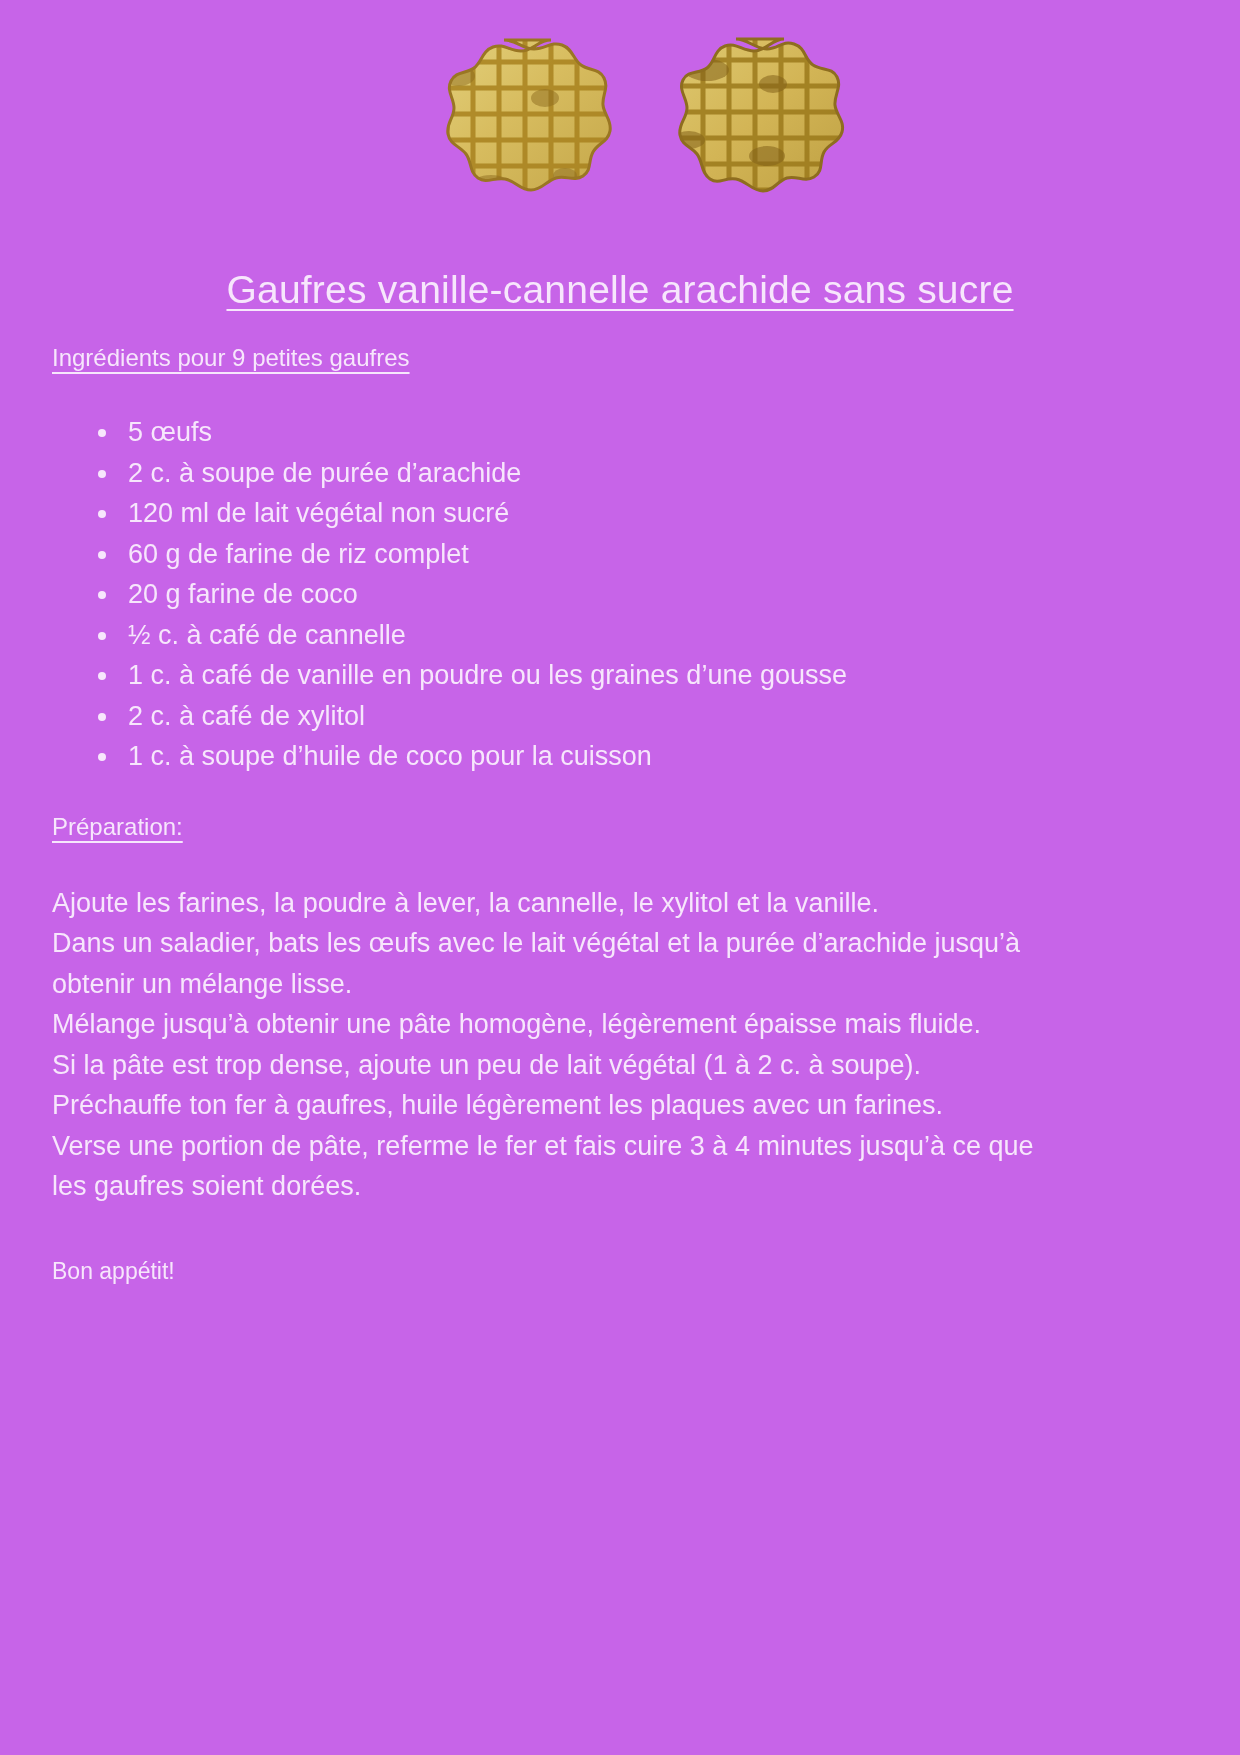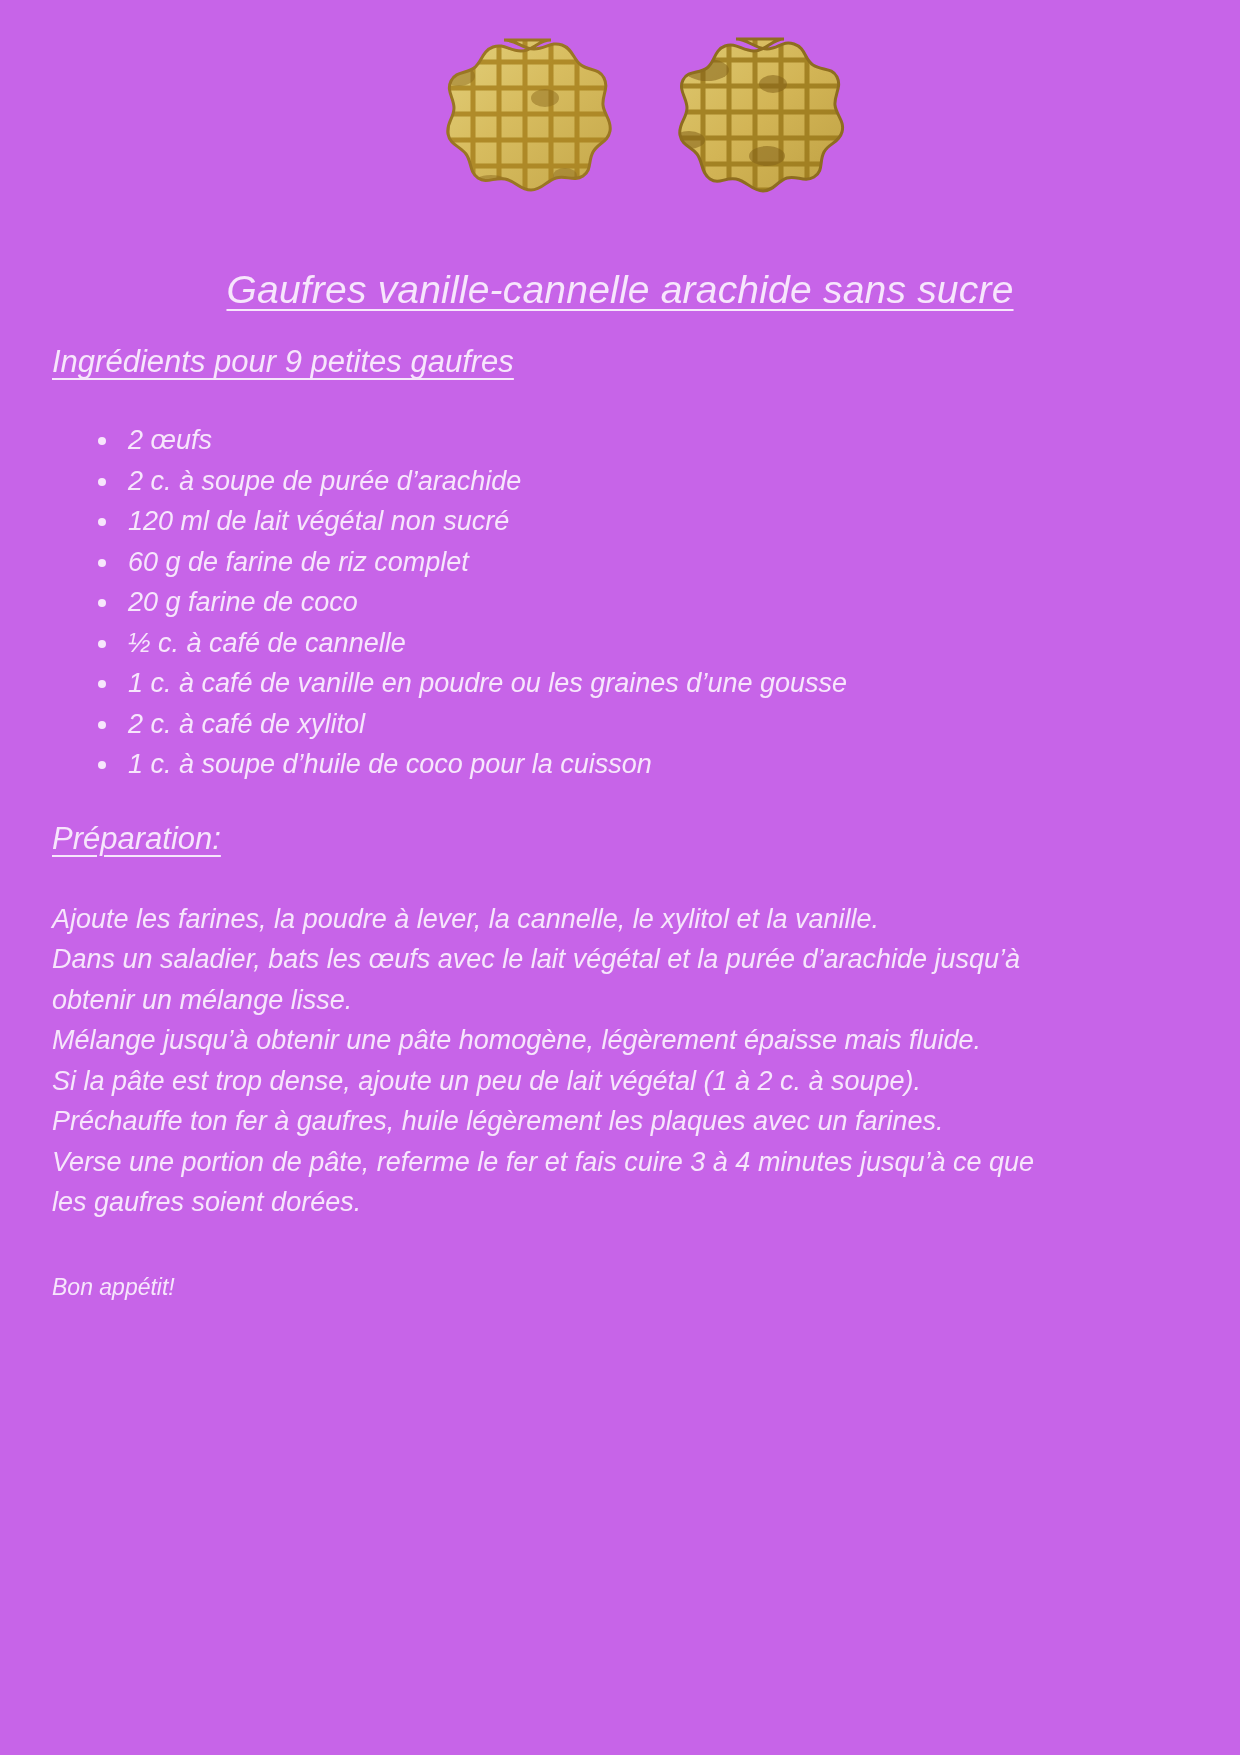--- a/index.html
+++ b/index.html
@@ -13,21 +13,20 @@
     font-family: "Liberation Sans", sans-serif;
     color: #f6e2fb;
     overflow: hidden;
   }
   .page {
     position: relative;
     width: 1240px;
     height: 1749px;
     box-sizing: border-box;
     padding: 0 52px;
-    font-style: italic;
   }
 
   
   .image-block {
     padding-top: 26px;
     display: flex;
     justify-content: center;
   }
   .waffle-pair {
     position: relative;
@@ -52,21 +51,21 @@
     font-size: 39px;
     font-weight: 400;
     letter-spacing: 0.2px;
     color: #f7e6fc;
     text-decoration: underline;
     text-underline-offset: 6px;
     text-decoration-thickness: 2px;
   }
   h2.section-title {
     margin: 32px 0 0 0;
-    font-size: 31px;
+    font-size: 24px;
     font-weight: 400;
     color: #f7e6fc;
     text-decoration: underline;
     text-underline-offset: 6px;
     text-decoration-thickness: 2px;
   }
   h2.section-title.prep {
     margin-top: 36px;
   }
 
@@ -234,21 +233,21 @@
       </div>
 
     </div>
   </div>
 
   <h1 class="doc-title">Gaufres vanille-cannelle arachide sans sucre</h1>
 
   <h2 class="section-title">Ingrédients pour 9 petites gaufres</h2>
 
   <ul class="ingredients">
-    <li>2 œufs</li>
+    <li>5 œufs</li>
     <li>2 c. à soupe de purée d’arachide</li>
     <li>120 ml de lait végétal non sucré</li>
     <li>60 g de farine de riz complet</li>
     <li>20 g  farine de coco</li>
     <li>½ c. à café de cannelle</li>
     <li>1 c. à café de vanille en poudre ou les graines d’une gousse</li>
     <li>2 c. à café de xylitol</li>
     <li>1 c. à soupe d’huile de coco pour la cuisson</li>
   </ul>
 

